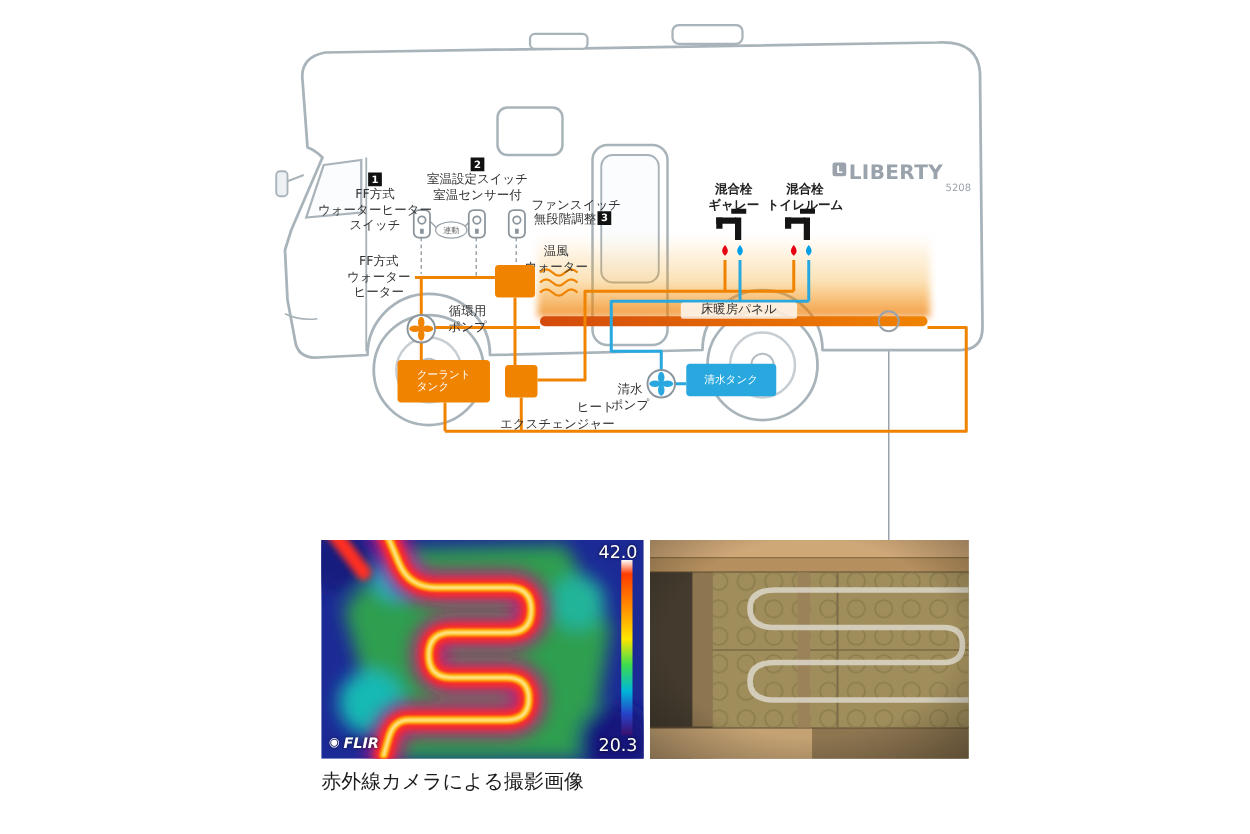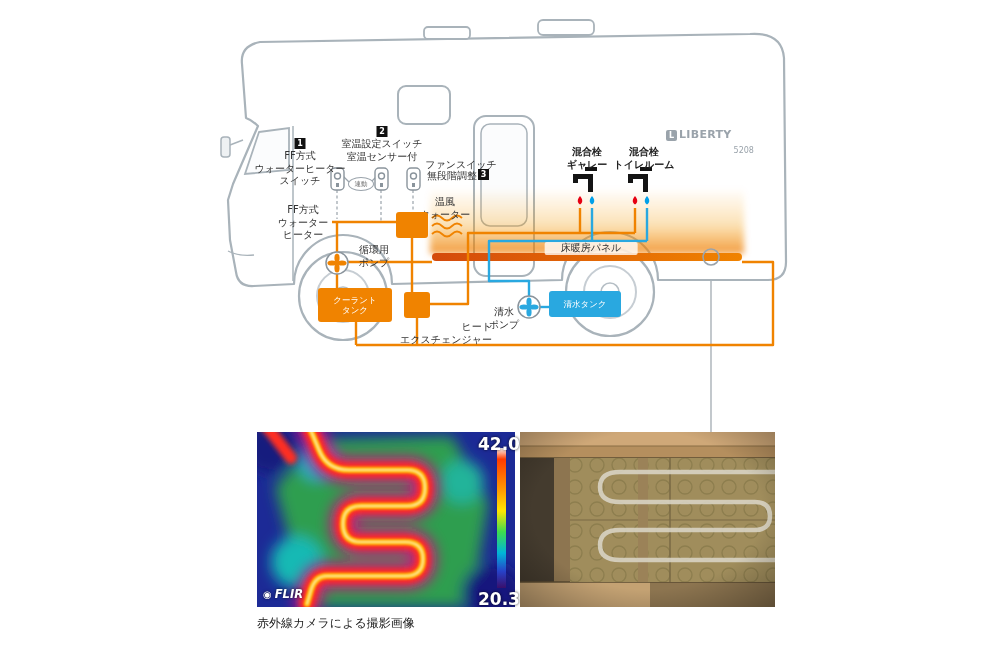--- a/index.html
+++ b/index.html
@@ -8,32 +8,32 @@
   svg{position:absolute;left:0;top:0;}
   .lbl{position:absolute;font-size:10px;line-height:1.25;color:#333;white-space:pre-line;
        text-align:center;transform:translateX(-50%);}
   .lbl.left{transform:none;text-align:right;}
   .lbl.onbar{background:rgba(255,255,255,.78);padding:0 16px;border-radius:2px;}
   .lbl.bold{font-weight:bold;color:#222;}
   .badge{position:absolute;width:11px;height:11px;background:#111;color:#fff;font-size:8px;
          font-weight:bold;display:flex;align-items:center;justify-content:center;}
   .badge.c{transform:translateX(-50%);}
   .box{position:absolute;color:#fff;font-size:8.5px;line-height:1.2;display:flex;align-items:center;
-       justify-content:center;text-align:center;border-radius:3px;white-space:pre-line;}
+       justify-content:center;text-align:left;border-radius:3px;white-space:pre-line;}
   .box.hot{background:#f08300;}
   .box.cold{background:#29a8e0;}
   .oval{position:absolute;width:24px;height:12px;border:1px solid #9aa3ab;border-radius:50%;
         background:#fff;font-size:6.5px;color:#666;display:flex;align-items:center;justify-content:center;}
   .brand{position:absolute;left:666px;top:128px;display:flex;align-items:flex-start;gap:2px;color:#9aa3ab;}
   .brand-icon{width:11px;height:11px;background:#9aa3ab;color:#fff;font-size:8px;font-weight:bold;
         display:flex;align-items:center;justify-content:center;border-radius:2px;margin-top:2px;}
-  .brand-name{font-size:11px;font-weight:bold;letter-spacing:.3px;text-align:center;}
+  .brand-name{font-size:16px;font-weight:bold;letter-spacing:.3px;text-align:center;}
   .brand-model{font-size:8px;margin-top:18px;}
-  .caption{position:absolute;font-size:12px;color:#1b1b1b;}
-  .ttext{position:absolute;color:#fff;font-weight:bold;font-size:17px;
+  .caption{position:absolute;font-size:16px;color:#1b1b1b;}
+  .ttext{position:absolute;color:#fff;font-weight:normal;font-size:14px;
          text-shadow:0 0 3px rgba(0,0,0,.85);}
   .ttext.r{width:32px;text-align:right;}
   .flir{position:absolute;left:263px;top:587px;color:#fff;font-weight:bold;font-style:italic;
         font-size:11.5px;display:flex;gap:3px;align-items:center;text-shadow:0 0 3px rgba(0,0,0,.7);}
   .flir .dot{font-style:normal;font-size:10px;}
 </style>
 </head>
 <body>
 
 <div class="canvas">

